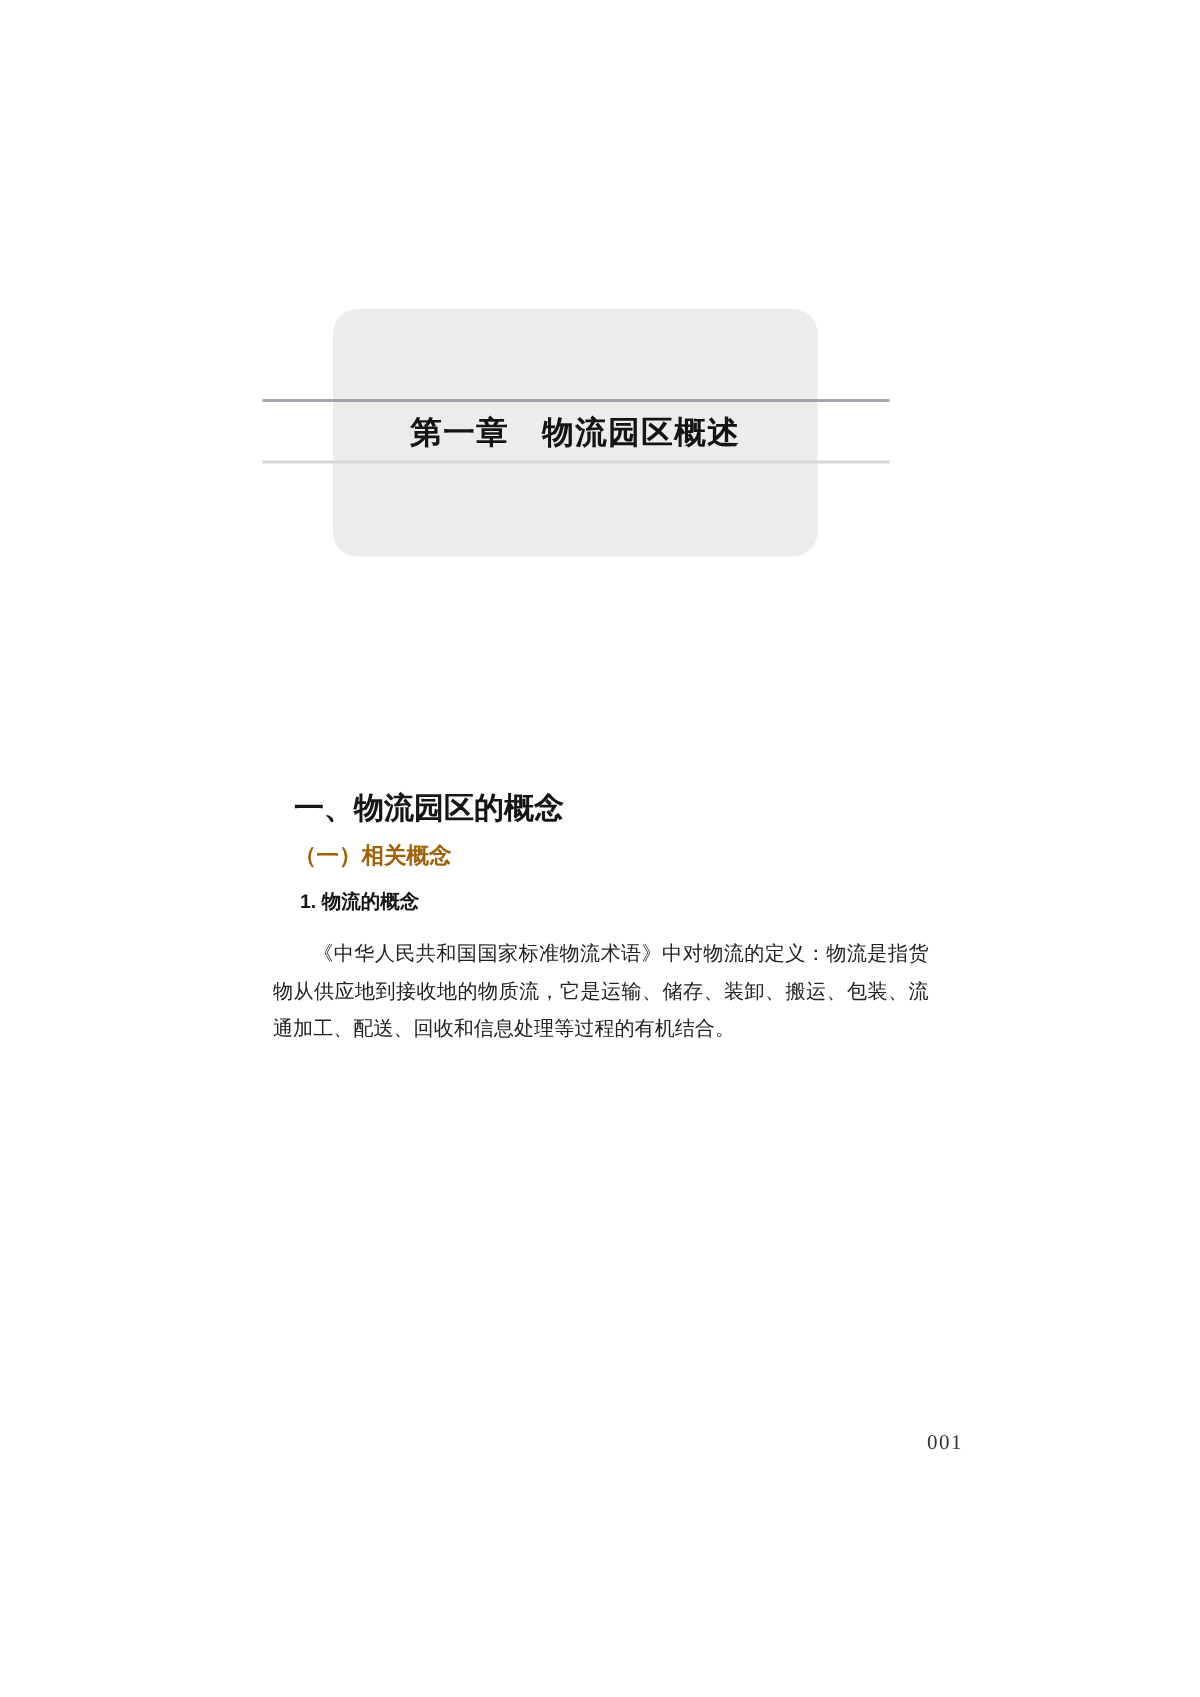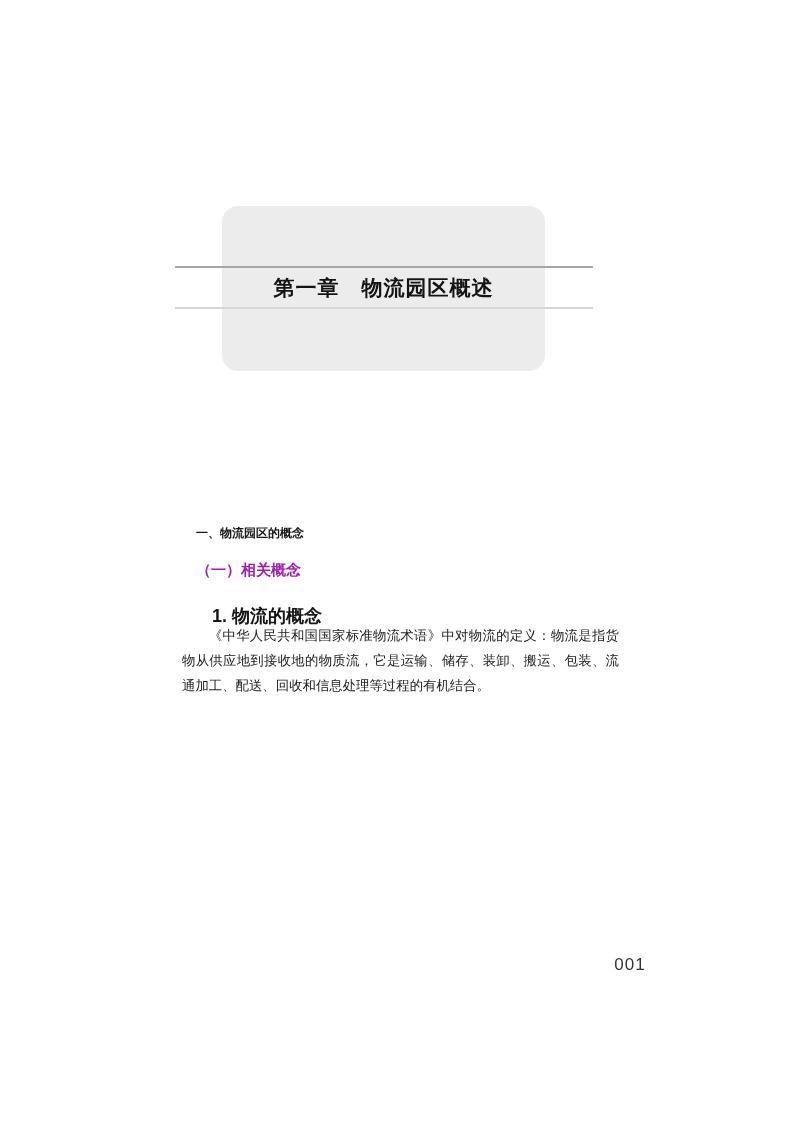--- a/index.html
+++ b/index.html
@@ -71,41 +71,41 @@
     letter-spacing: 0.5px;
   }
 
   
   .h-level1 {
     position: absolute;
     left: 196px;
     top: 525px;
     margin: 0;
     font-family: "Liberation Sans", "DejaVu Sans", sans-serif;
-    font-size: 12px;
+    font-size: 20px;
     font-weight: bold;
     color: #161616;
   }
   .h-level2 {
     position: absolute;
     left: 196px;
     top: 561px;
     margin: 0;
     font-family: "Liberation Sans", "DejaVu Sans", sans-serif;
     font-size: 15px;
     font-weight: bold;
-    color: #a21caf;
+    color: #a16207;
   }
   .h-level3 {
     position: absolute;
     left: 196px;
     top: 588px;
-    margin: 16px;
+    margin: 4px;
     font-family: "Liberation Sans", "DejaVu Sans", sans-serif;
-    font-size: 18px;
+    font-size: 13px;
     font-weight: bold;
     color: #161616;
   }
 
   
   .body-text {
     position: absolute;
     left: 170px;
     top: 611px;
     width: 461px;
@@ -120,22 +120,22 @@
     color: #222222;
   }
 
   
   .page-number {
     position: absolute;
     left: 600px;
     top: 955px;
     width: 60px;
     text-align: center;
-    font-family: Liberation Sans, sans-serif;
-    font-size: 17px;
+    font-family: Liberation Serif, serif;
+    font-size: 14px;
     letter-spacing: 1px;
     color: #333333;
   }
 </style>
 </head>
 <body>
 
 <div class="sheet">
 
   <div class="chapter-box"></div>

